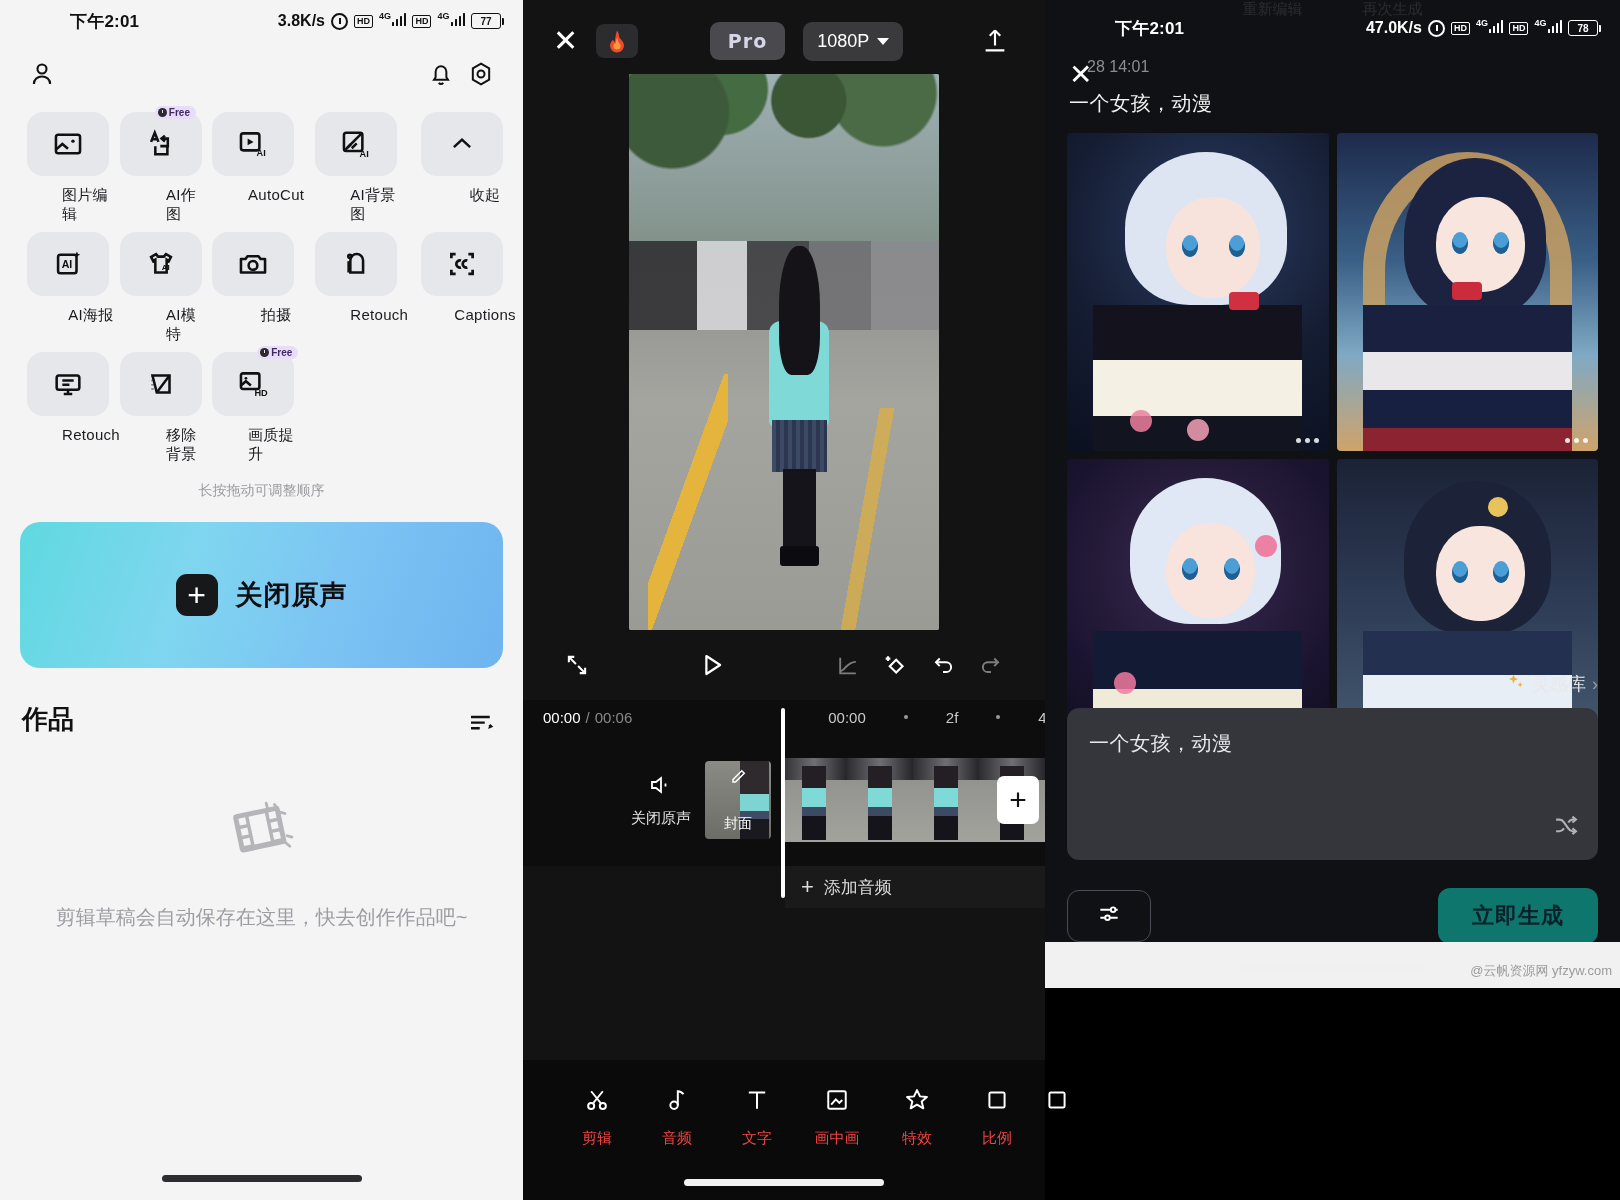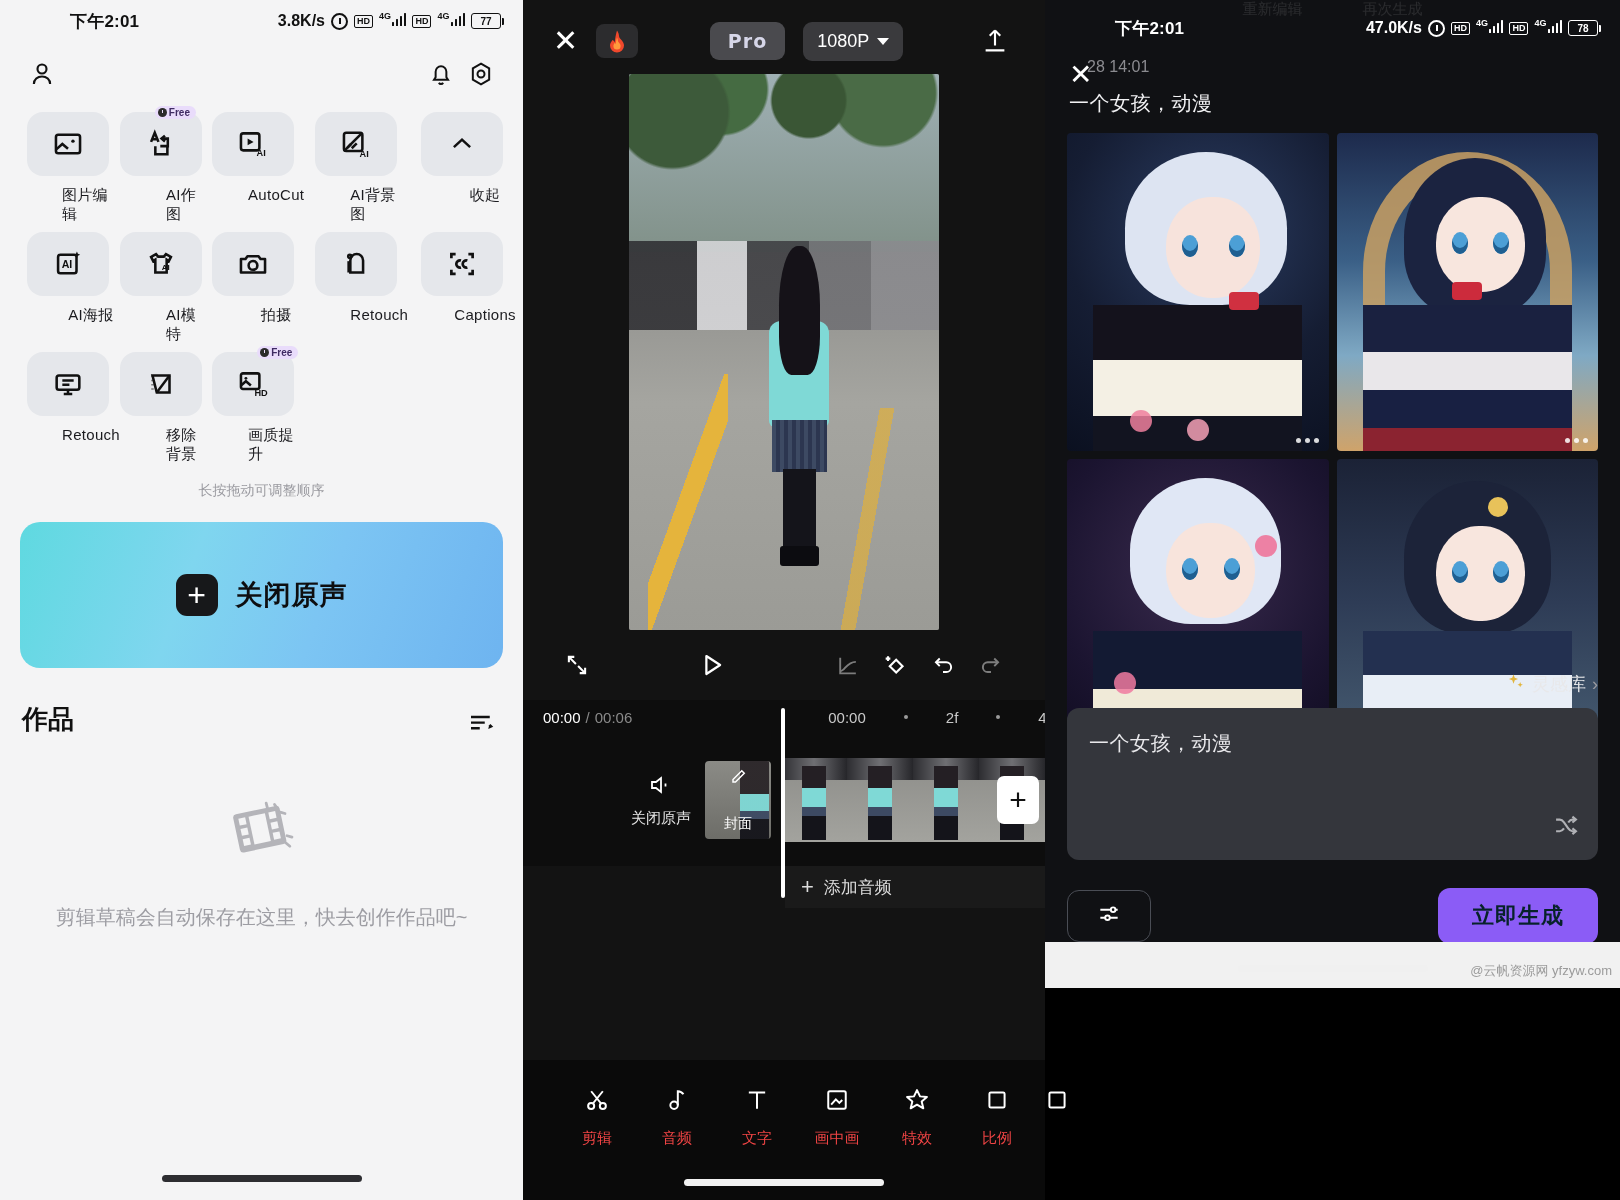--- a/index.html
+++ b/index.html
@@ -212,21 +212,21 @@
   .prompt-box { background:#34363c; border-radius: 12px; height: 152px; padding: 22px 22px;
                 position:relative; }
   .prompt-text { font-size: 20px; color:#e9e9ec; letter-spacing:.5px;}
   .shuffle { position:absolute; right: 18px; bottom: 16px; opacity:.8;}
 
   .p3-bottom { position:absolute; left:0; right:0; bottom: 0; height: 112px; }
   .p3-bar { display:flex; align-items:center; padding: 12px 22px 0 22px; }
   .slider-btn { width: 84px; height: 52px; border: 1px solid #4a4d55; border-radius: 12px;
                 display:flex; align-items:center; justify-content:center;}
   .p3-bar .spacer { flex:1 }
-  .gen-btn { background:#8b5cf6; color:#07222a; font-size: 22px; font-weight: 700;
+  .gen-btn { background:#0f766e; color:#07222a; font-size: 22px; font-weight: 700;
              border-radius: 12px; padding: 13px 34px; letter-spacing:1px;}
   .p3 .home-ind { background:#f0f0f0; bottom: 16px; width: 190px;}
   .p3-footer { position:absolute; bottom:0; left:0; right:0; height: 46px; background:#f1f1f1;}
   .wm { position:absolute; right: 8px; bottom: 8px; font-size: 13px; color:#9b9b9b; }
 </style>
 </head>
 <body>
 
 <div class="screen">
 

